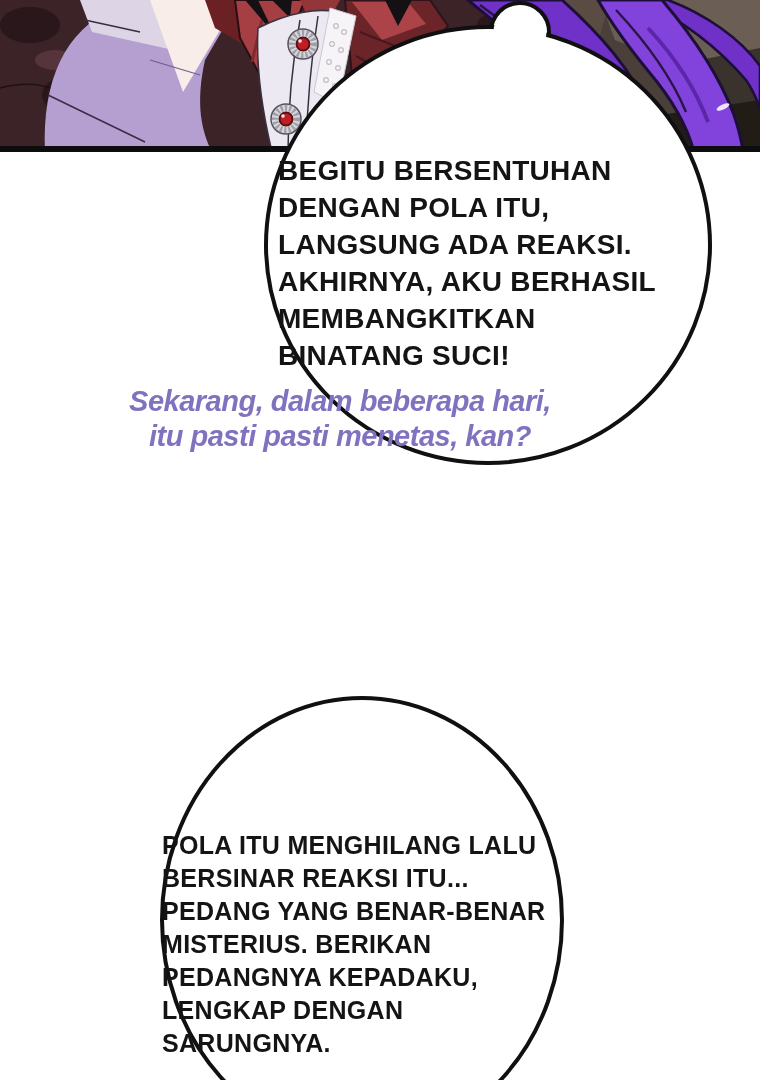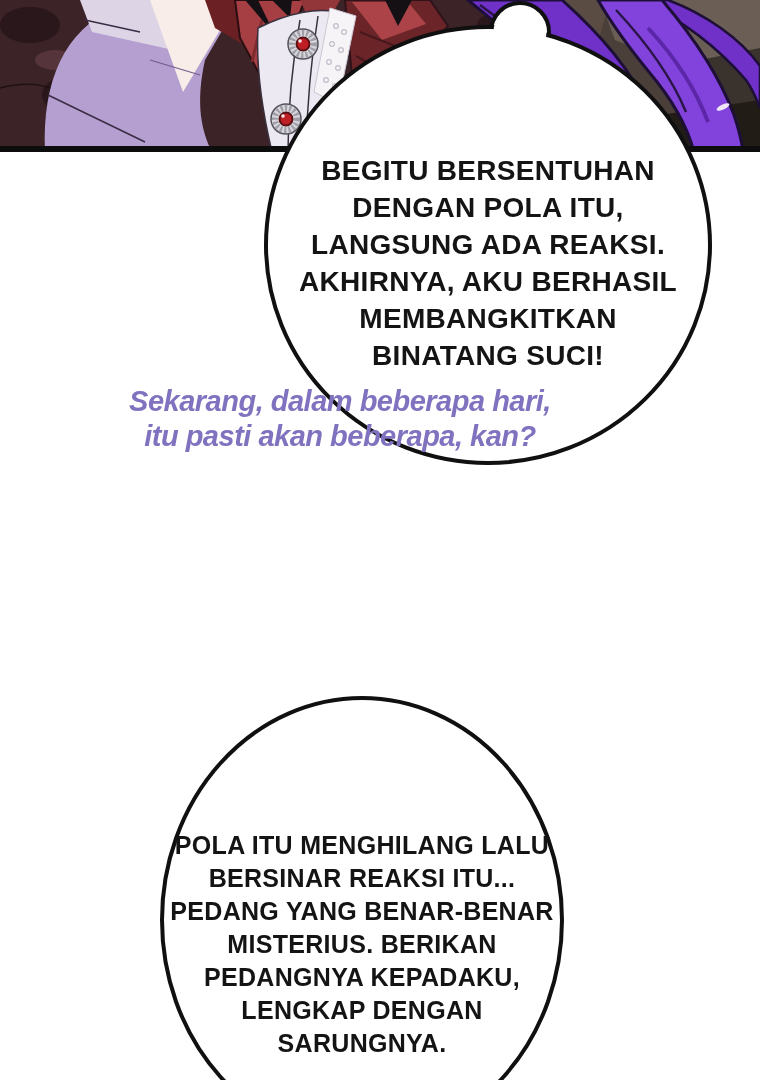--- a/index.html
+++ b/index.html
@@ -8,21 +8,21 @@
     background:#ffffff;
     font-family:"Liberation Sans", sans-serif;
   }
   .abs{position:absolute;}
   
   #panel{left:0;top:0;width:760px;height:152px;z-index:1;}
   
   #bubble1-svg{left:250px;top:0;width:490px;height:480px;z-index:2;}
   #bubble2-svg{left:150px;top:690px;width:430px;height:390px;z-index:2;}
   .bubble-text{
-    z-index:3;text-align:center;color:#141414;font-weight:700;
+    z-index:3;text-align:left;color:#141414;font-weight:700;
     white-space:pre-line;letter-spacing:.3px;
   }
   #bubble1-text{left:278px;top:152px;width:420px;font-size:28px;line-height:37px;}
   #bubble2-text{left:162px;top:829px;width:400px;font-size:25px;line-height:33px;}
   #thought-text{
     left:90px;top:384px;width:500px;z-index:4;text-align:center;
     font-size:29px;line-height:35px;font-weight:700;font-style:italic;
     letter-spacing:-0.5px;white-space:pre-line;color:#8172C0;
   }
 </style>
@@ -146,21 +146,21 @@
   <circle cx="270" cy="32" r="26.5" fill="#FFFFFF"></circle>
 </svg>
 <div id="bubble1-text" class="abs bubble-text">BEGITU BERSENTUHAN
 DENGAN POLA ITU,
 LANGSUNG ADA REAKSI.
 AKHIRNYA, AKU BERHASIL
 MEMBANGKITKAN
 BINATANG SUCI!</div>
 
 <div id="thought-text" class="abs">Sekarang, dalam beberapa hari,
-itu pasti akan beberapa, kan?</div>
+itu pasti pasti menetas, kan?</div>
 
 <svg id="bubble2-svg" class="abs" viewBox="0 0 430 390" xmlns="http://www.w3.org/2000/svg">
   <ellipse cx="212" cy="230" rx="200" ry="222" fill="#FFFFFF" stroke="#101010" stroke-width="4"></ellipse>
 </svg>
 <div id="bubble2-text" class="abs bubble-text">POLA ITU MENGHILANG LALU
 BERSINAR REAKSI ITU...
 PEDANG YANG BENAR-BENAR
 MISTERIUS. BERIKAN
 PEDANGNYA KEPADAKU,
 LENGKAP DENGAN

